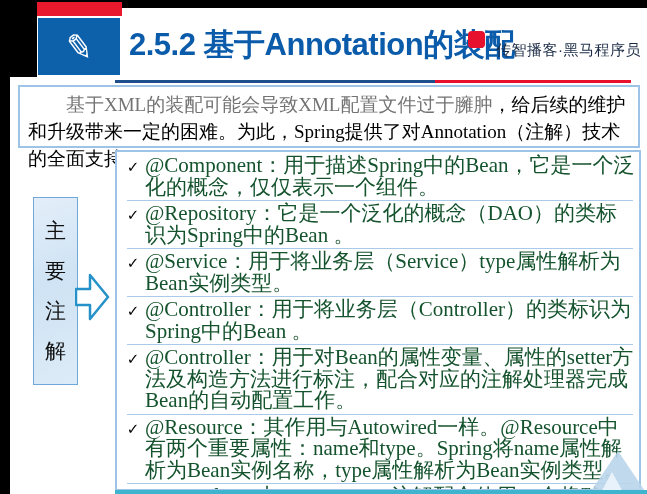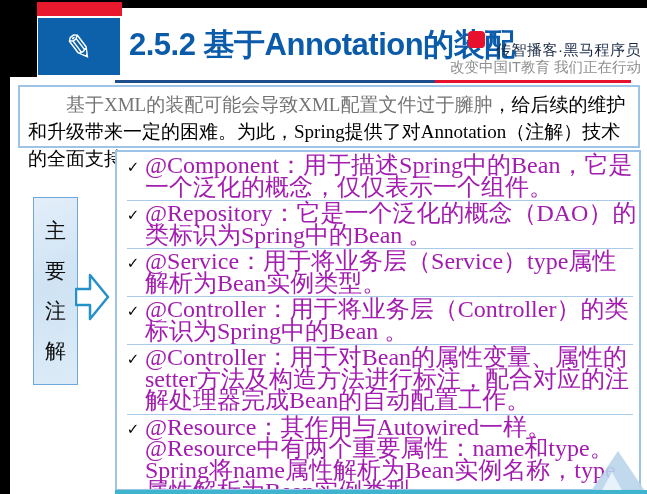--- a/index.html
+++ b/index.html
@@ -45,22 +45,22 @@
   .side-label span { font-family:"Liberation Serif","DejaVu Serif",serif; font-size:21px; color:#111; line-height:1; }
 
   .arrow-svg { position:absolute; left:75px; top:268px; z-index:3; }
 
   
   .anno-box { position:absolute; left:115px; top:150px; width:526px; height:341px; background:#fff;
               border:2px solid #9dc3e6; z-index:2; padding:2px 2px 0 4px; overflow:hidden; }
   .anno-item { display:flex; padding:1px 0; }
   .anno-item .check { width:24px; flex:0 0 24px; text-align:center;
               font-family:"DejaVu Sans",sans-serif; font-size:15px; color:#000; padding-top:3px; }
-  .anno-item .txt { flex:1; font-family:"Liberation Serif","DejaVu Serif",serif; font-size:24px;
-              line-height:21.5px; color:#a21caf; }
+  .anno-item .txt { flex:1; font-family:"Liberation Serif","DejaVu Serif",serif; font-size:21px;
+              line-height:21.5px; color:#14532d; }
   .divider { height:1px; background:#a9cbe9; margin:1px 4px 1px 6px; }
 
   
   .bottom-line { position:absolute; left:115px; top:490px; width:532px; height:4px; background:#3fb4cf; z-index:4; }
   .tri-big { position:absolute; left:589px; top:451px; width:0; height:0; z-index:3;
              border-left:29px solid transparent; border-right:29px solid transparent;
              border-bottom:43px solid #b9d5eb; opacity:0.9; }
   .tri-small { position:absolute; left:600px; top:472px; width:0; height:0; z-index:3;
              border-left:12px solid transparent; border-right:12px solid transparent;
              border-bottom:22px solid #e8f2fa; }
@@ -78,21 +78,20 @@
   <div class="blue-sq">
     <span class="pencil">✎</span>
   </div>
 
   <div class="title">2.5.2 基于Annotation的装配</div>
   <div class="underline-blue"></div>
   <div class="underline-red"></div>
 
   <div class="brand-logo"></div>
   <div class="brand1">传智播客·黑马程序员</div>
-  <div class="brand2">改变中国IT教育 我们正在行动</div>
 
   <div class="intro">
     <p><span class="hl">基于XML的装配可能会导致XML配置文件过于臃肿</span><span>，给后续的维护和升级带来一定的困难。为此，Spring提供了对Annotation（注解）技术的全面支持。</span></p>
   </div>
 
   <div class="side-label">
     <span>主</span>
     <span>要</span>
     <span>注</span>
     <span>解</span>

